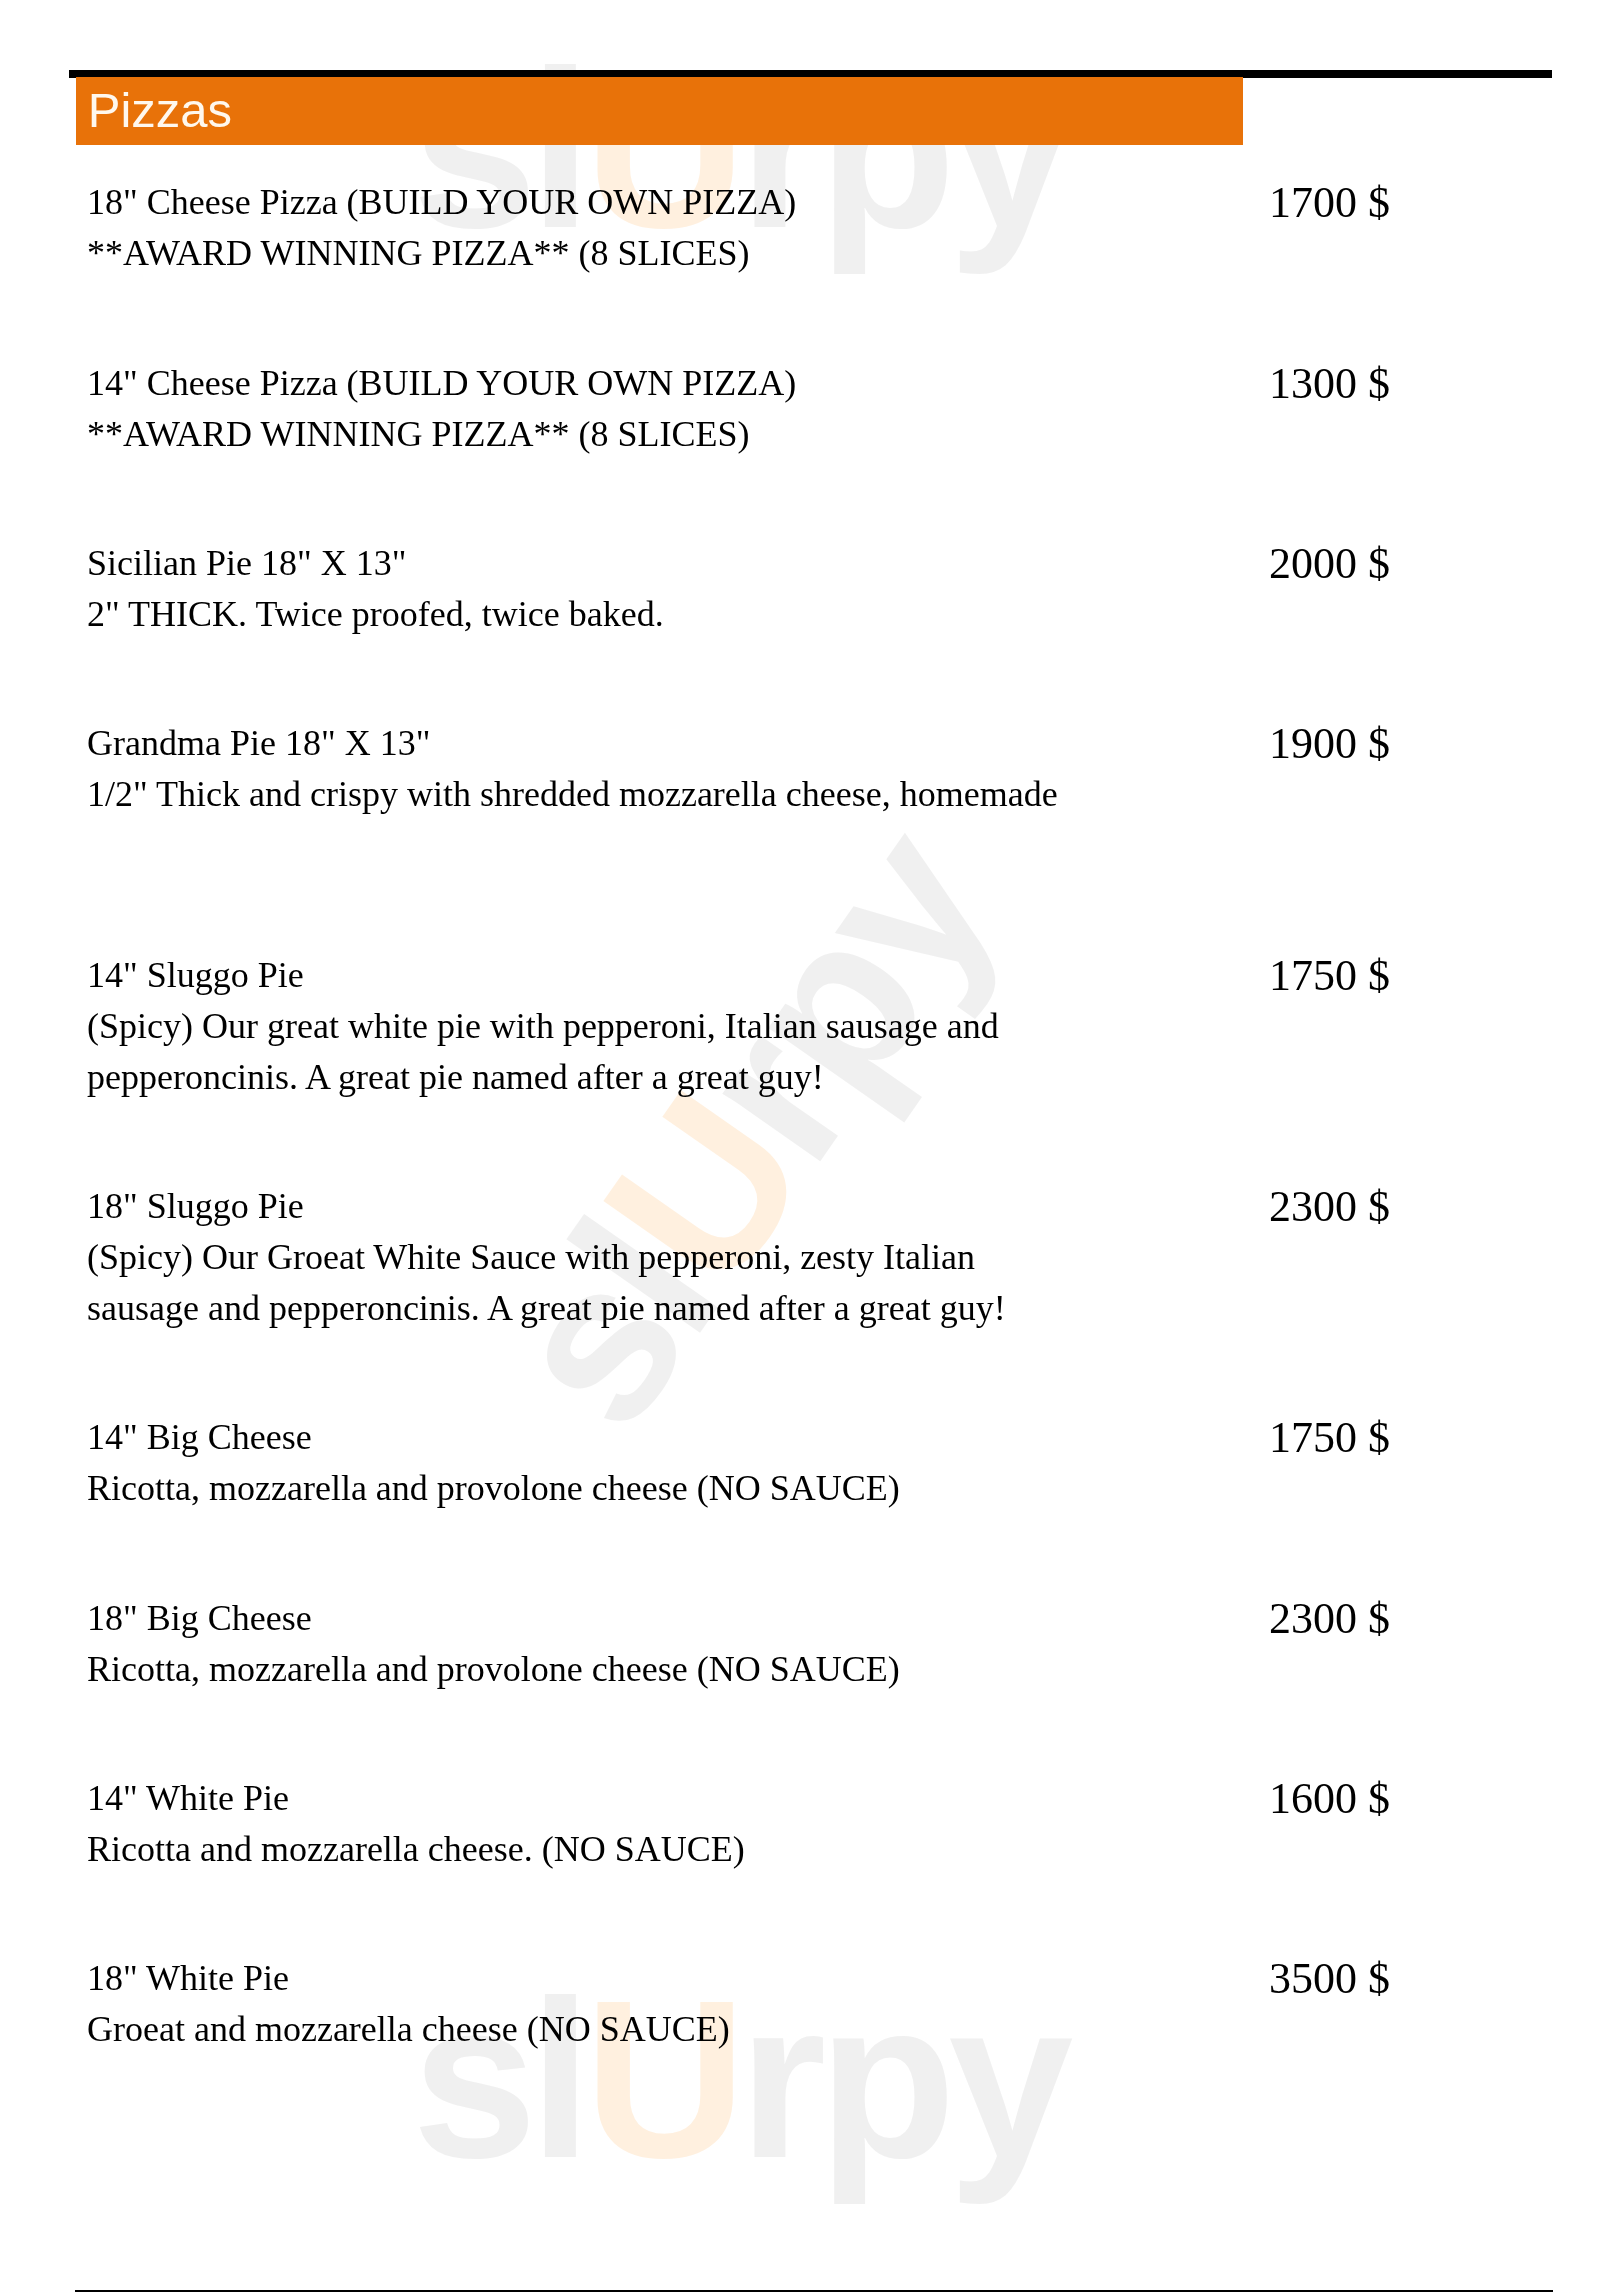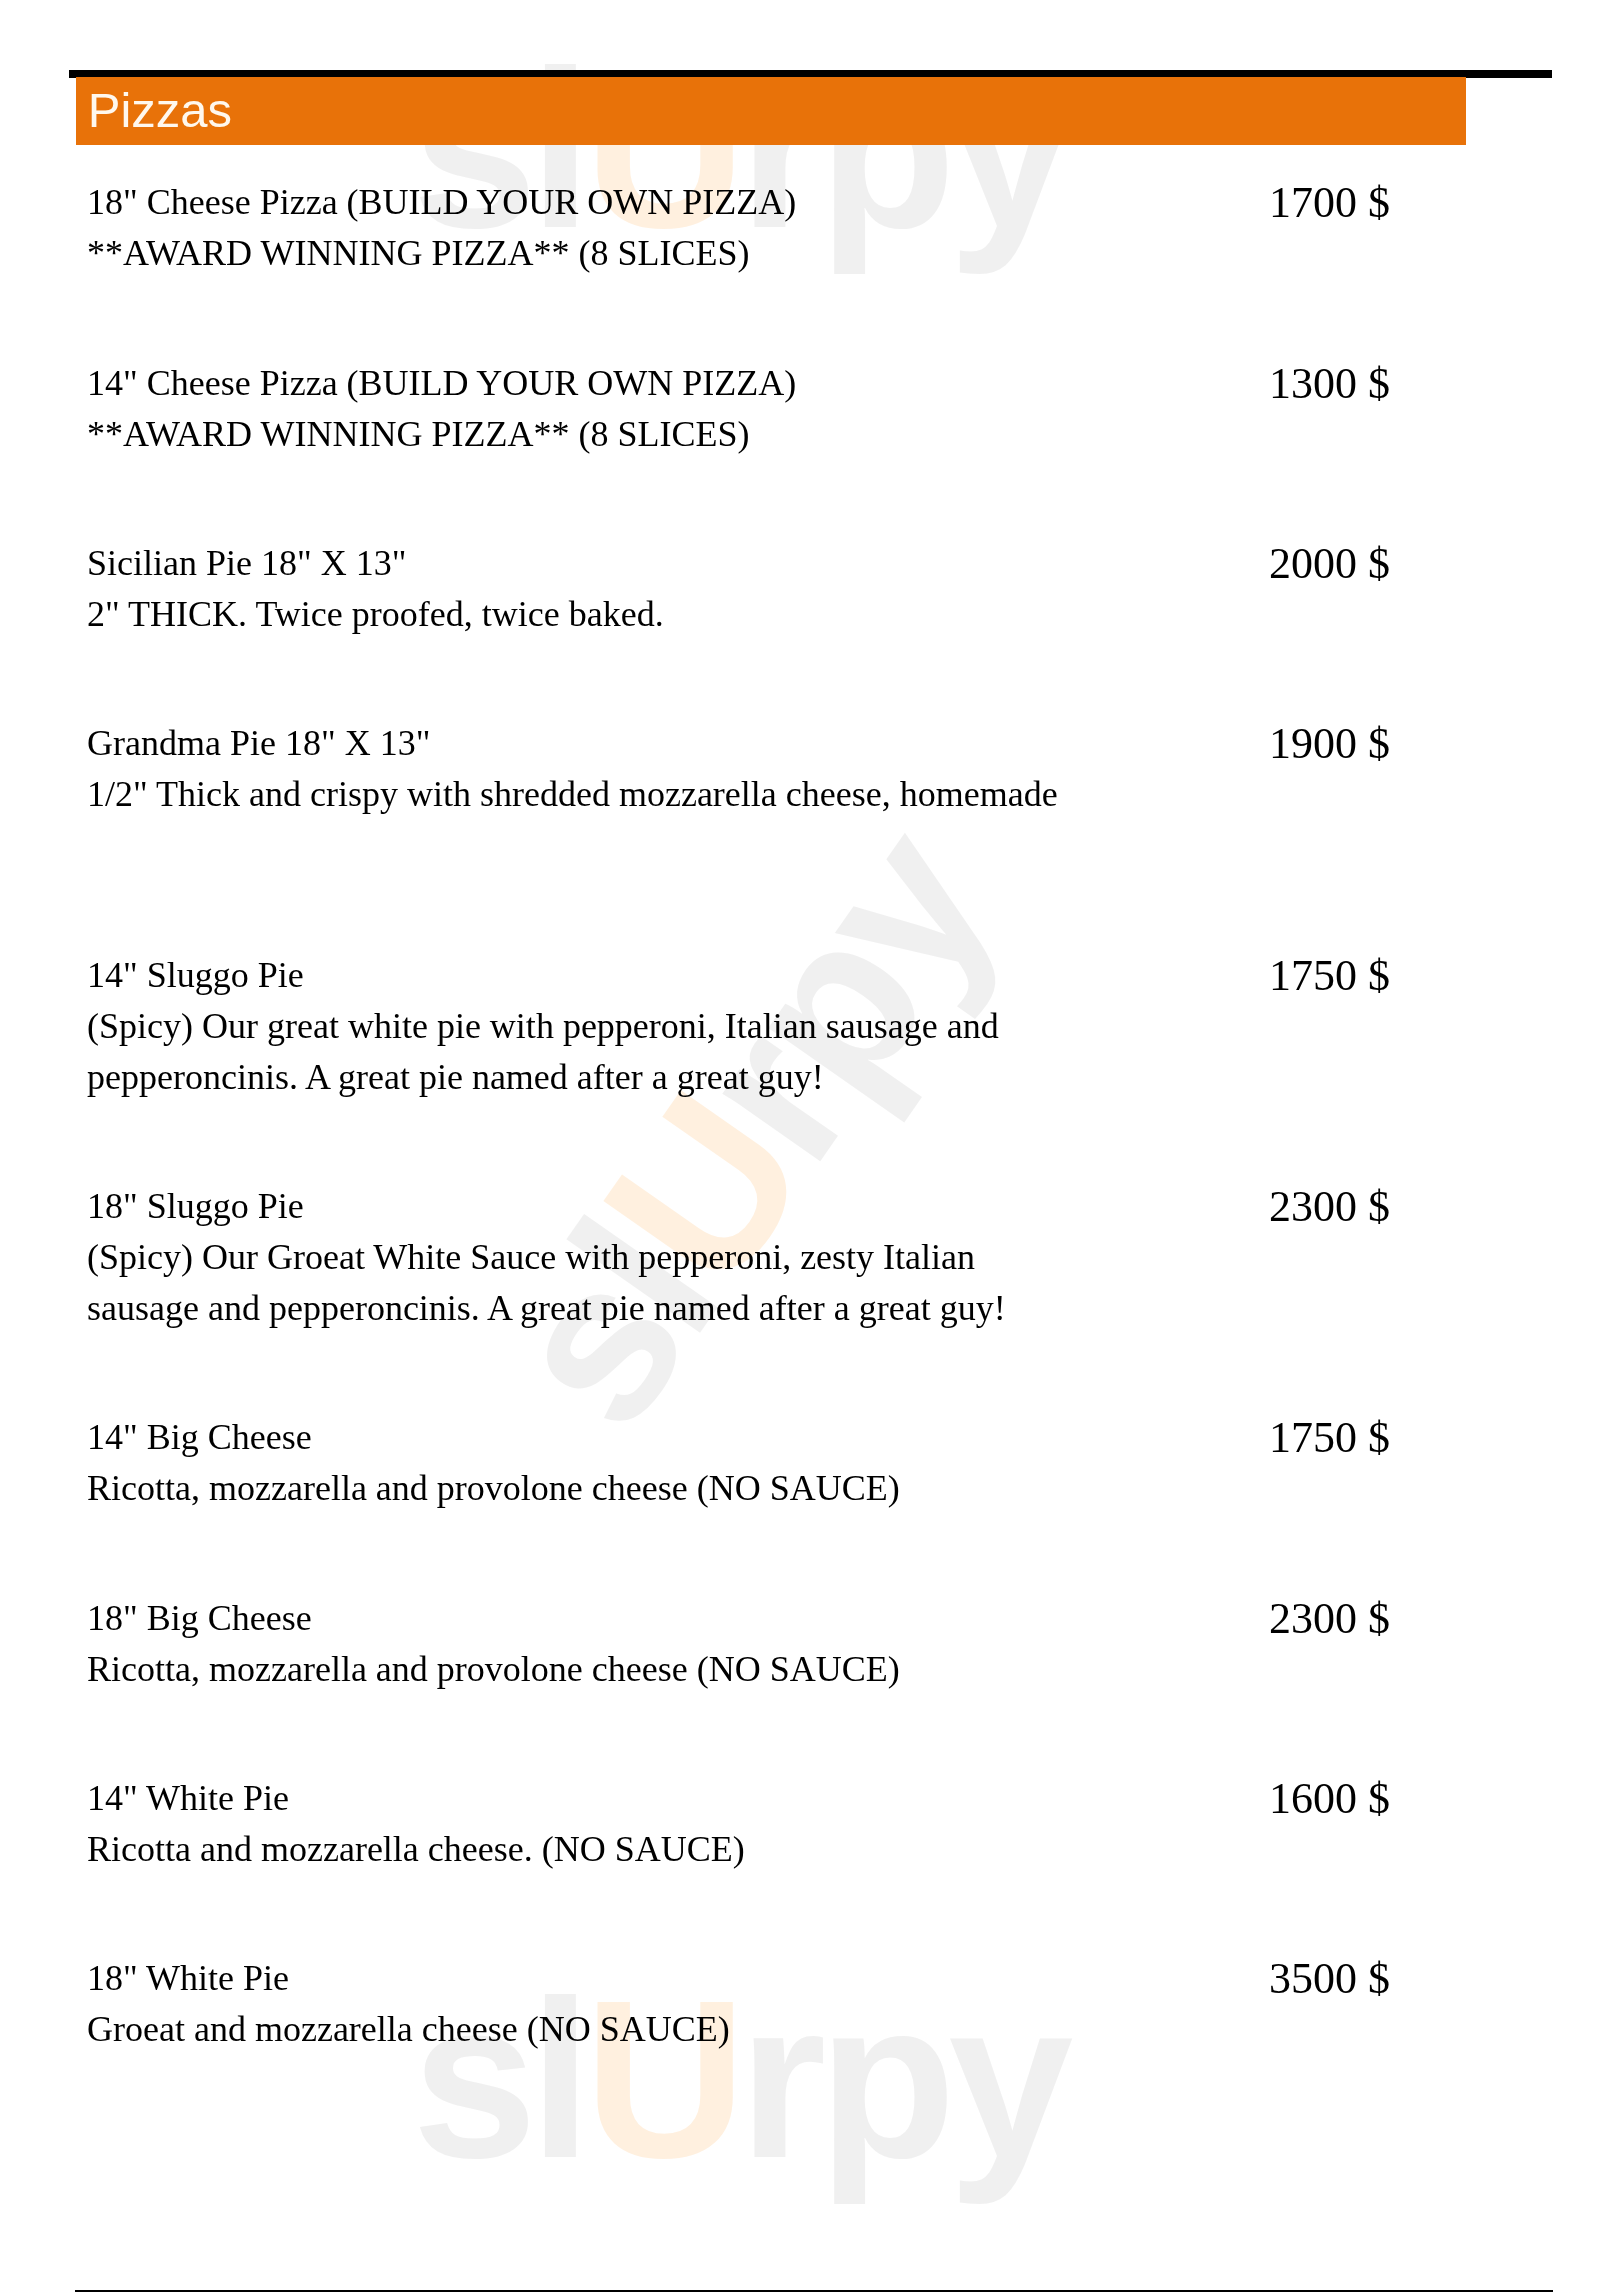--- a/index.html
+++ b/index.html
@@ -1,18 +1,18 @@
 <!DOCTYPE html>
 <html><head>
 <meta charset="utf-8">
 <style>
   html, body { margin:0; padding:0; }
   body { width:1621px; height:2293px; background:#ffffff; position:relative; overflow:hidden; font-family:"Liberation Serif", serif; color:#000; }
   .top-rule { position:absolute; left:69px; top:70px; width:1483px; height:7.8px; background:#000; }
-  .section-header { position:absolute; left:76px; top:77px; width:1390px; height:68px; background:#e87209; box-sizing:border-box; }
+  .section-header { position:absolute; left:76px; top:77px; width:1167px; height:68px; background:#e87209; box-sizing:border-box; }
   .section-title { position:absolute; left:11.8px; top:3.9px; font-family:"Liberation Sans", sans-serif; font-size:49px; line-height:59px; color:#fff8ee; }
   .item { position:absolute; left:87px; width:1313px; }
   .item-line { font-size:36px; line-height:51px; white-space:nowrap; }
   .item-price { position:absolute; left:1182px; top:0; font-size:44px; line-height:51px; white-space:nowrap; }
   .bottom-rule { position:absolute; left:75px; top:2290px; width:1478px; height:2px; background:#000; }
   .watermark { position:absolute; pointer-events:none; font-family:"Liberation Sans", sans-serif; font-weight:bold; font-size:225px; letter-spacing:-7.8px; z-index:0; }
   .wm-gray { color:rgba(200,200,200,0.28); }
   .wm-orange { color:rgba(255,170,80,0.18); }
   .content { position:relative; z-index:1; }
 </style>

